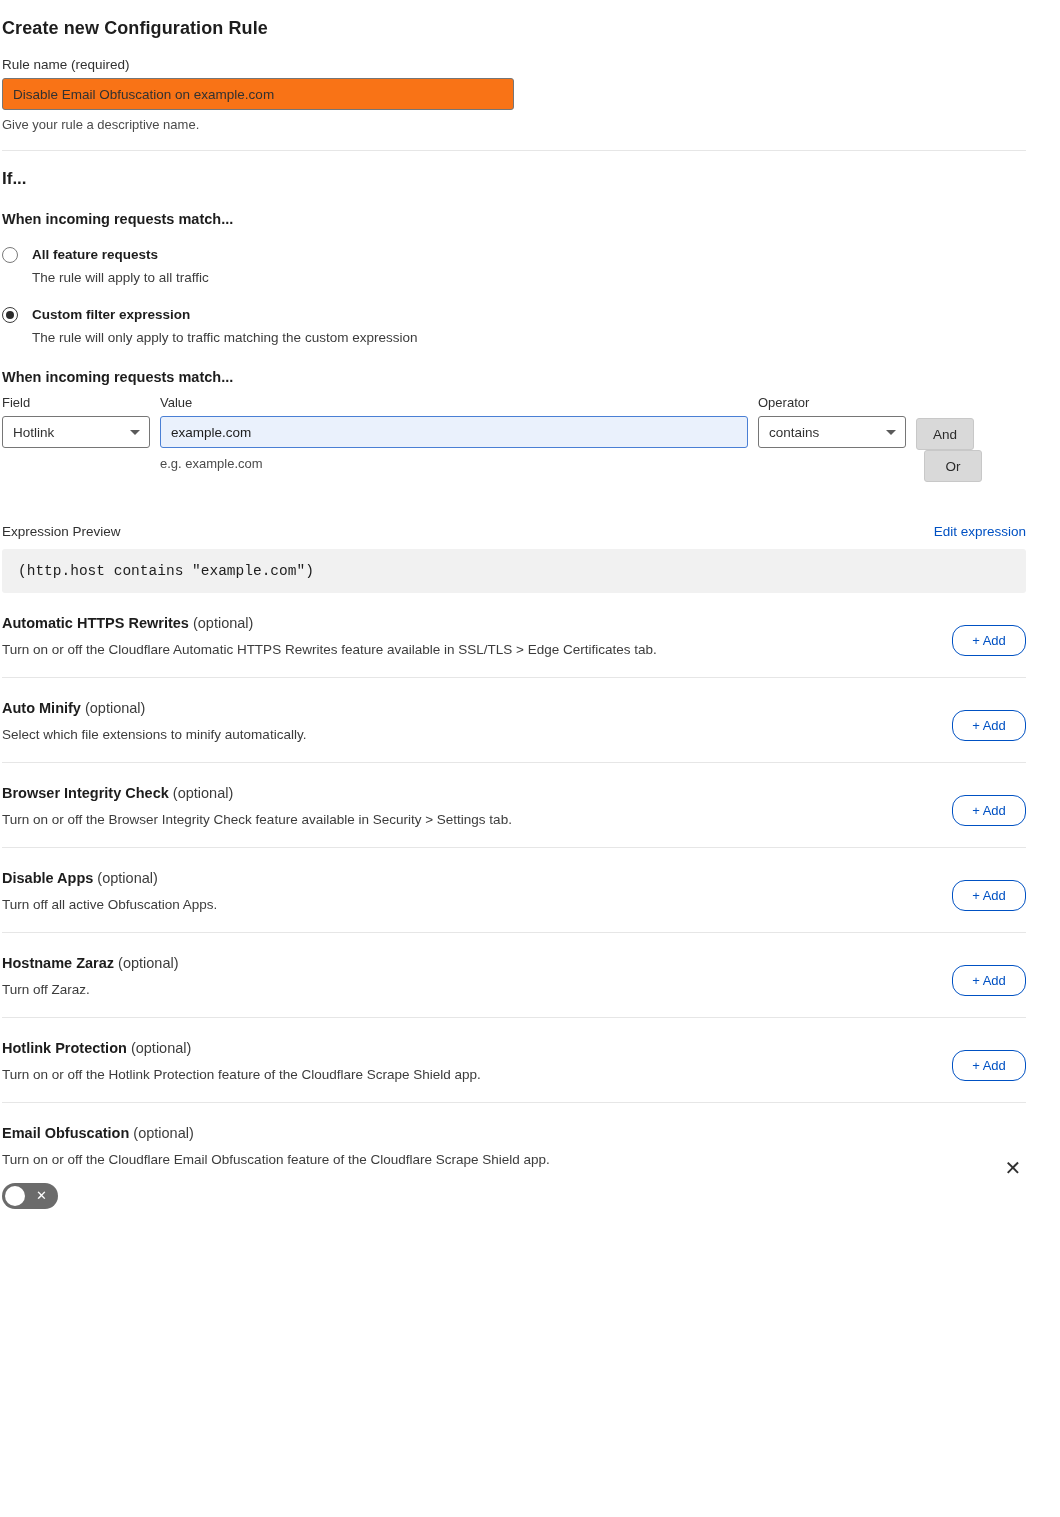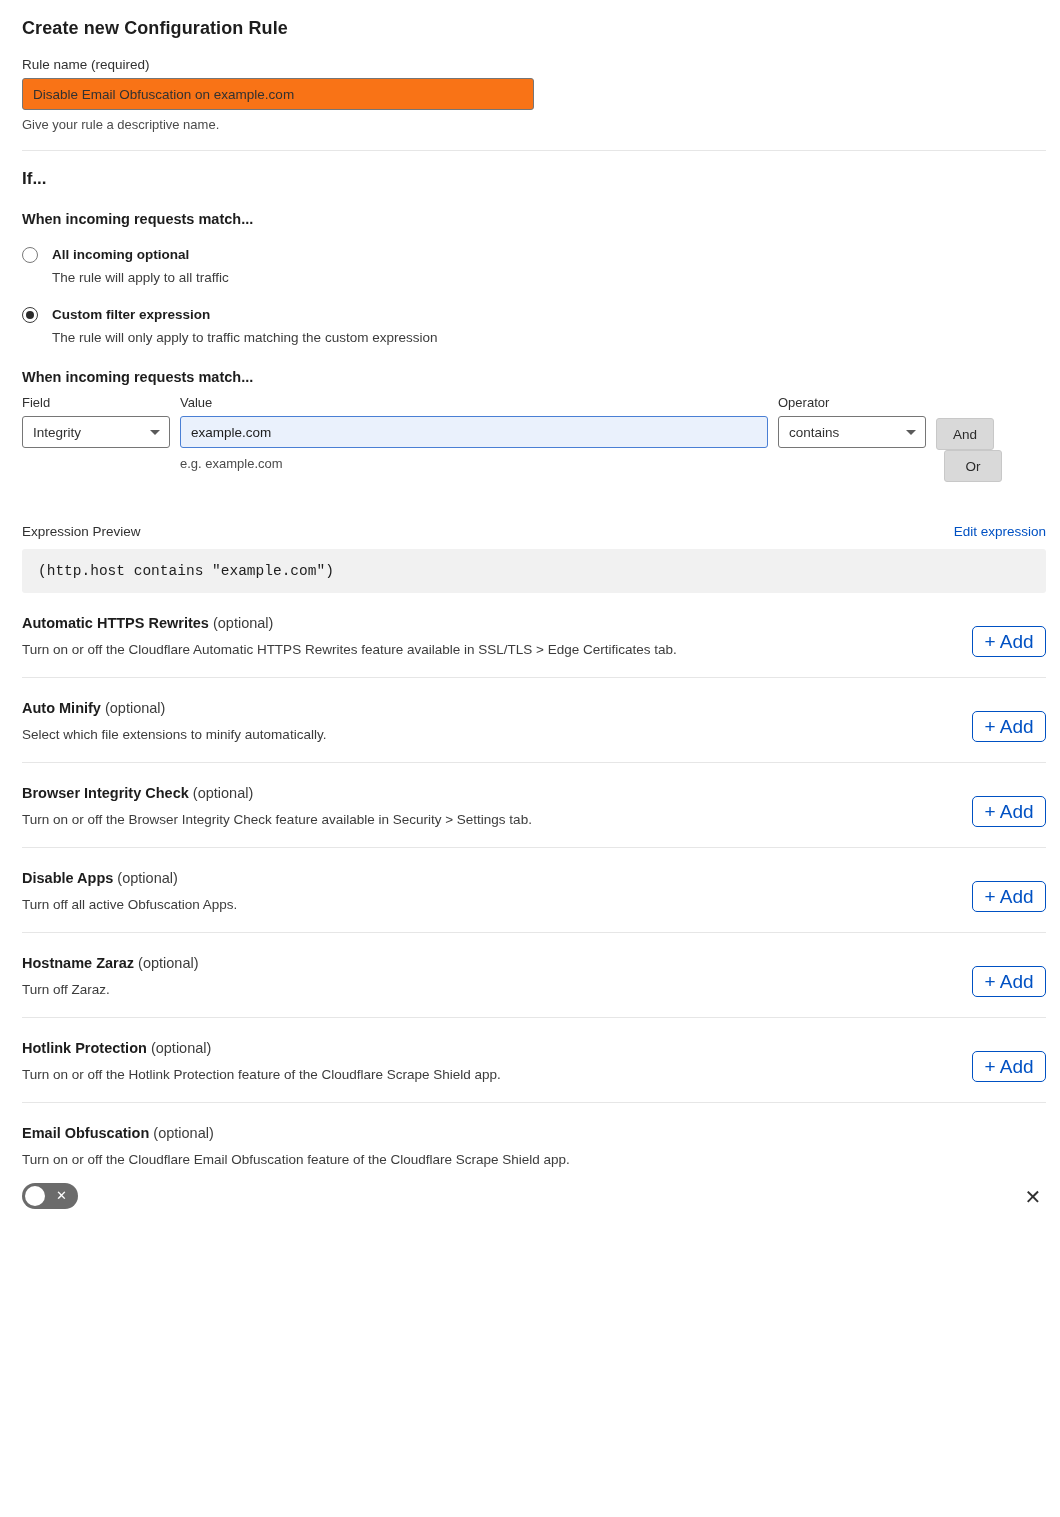--- a/index.html
+++ b/index.html
@@ -8,21 +8,21 @@
     padding: 0;
     background: #ffffff;
     font-family: "Liberation Sans", sans-serif;
     color: #313131;
   }
   body {
     width: 1060px;
     min-height: 1517px;
   }
   .page {
-    padding: 12px 18px 0 22px;
+    padding: 12px 18px 0 2px;
     width: 1027px;
   }
   .page-title {
     font-size: 18px;
     font-weight: bold;
     color: #1d1d1d;
     margin: 6px 0 18px 0;
     letter-spacing: 0.1px;
   }
   .field-label {
@@ -201,43 +201,43 @@
     color: #1d1d1d;
     margin: 22px 0 0 0;
   }
   .setting {
     width: 1024px;
     padding: 22px 0 20px 0;
     border-bottom: 1px solid #e6e6e6;
     position: relative;
     display: flex;
     justify-content: space-between;
-    align-items: flex-end;
+    align-items: center;
   }
   .setting:last-child { border-bottom: none; }
   .setting-texts { max-width: 860px; }
   .setting-title {
     font-size: 14.5px;
     color: #1d1d1d;
     margin-bottom: 11px;
   }
   .setting-title b { font-weight: bold; }
   .setting-title span.optional { font-weight: normal; color: #3c3c3c; }
   .setting-desc {
     font-size: 13.5px;
     color: #3c3c3c;
   }
   .add-btn {
     height: 31px;
     min-width: 74px;
     border: 1px solid #0051c3;
-    border-radius: 5px;
+    border-radius: 13px;
     background: #fff;
     color: #0051c3;
-    font-size: 19px;
+    font-size: 13px;
     font-family: "Liberation Sans", sans-serif;
     cursor: pointer;
     display: inline-flex;
     align-items: center;
     justify-content: center;
     margin-top: 8px;
   }
   .close-x {
     width: 22px;
     height: 22px;
@@ -292,40 +292,40 @@
 
   <hr class="divider">
 
   <div class="section-heading">If...</div>
   <div class="subsection-heading">When incoming requests match...</div>
 
   <div class="radio-group">
     <div class="radio-row">
       <span class="radio-outer"></span>
       <span class="radio-texts">
-        <span class="radio-title">All incoming optional</span>
+        <span class="radio-title">All feature requests</span>
         <span class="radio-desc">The rule will apply to all traffic</span>
       </span>
     </div>
     <div class="radio-row">
       <span class="radio-outer checked"></span>
       <span class="radio-texts">
         <span class="radio-title">Custom filter expression</span>
         <span class="radio-desc">The rule will only apply to traffic matching the custom expression</span>
       </span>
     </div>
   </div>
 
   <div class="subsection-heading">When incoming requests match...</div>
 
   <div class="expr-row">
     <div class="expr-col">
       <div class="col-label">Field</div>
       <div class="select-box select-field">
-        <span>Integrity</span>
+        <span>Hotlink</span>
         <span class="caret"></span>
       </div>
     </div>
 
     <div class="expr-col">
       <div class="col-label">Value</div>
       <input class="value-input" type="text" value="example.com" style="">
       <div class="value-hint">e.g. example.com</div>
     </div>
 

